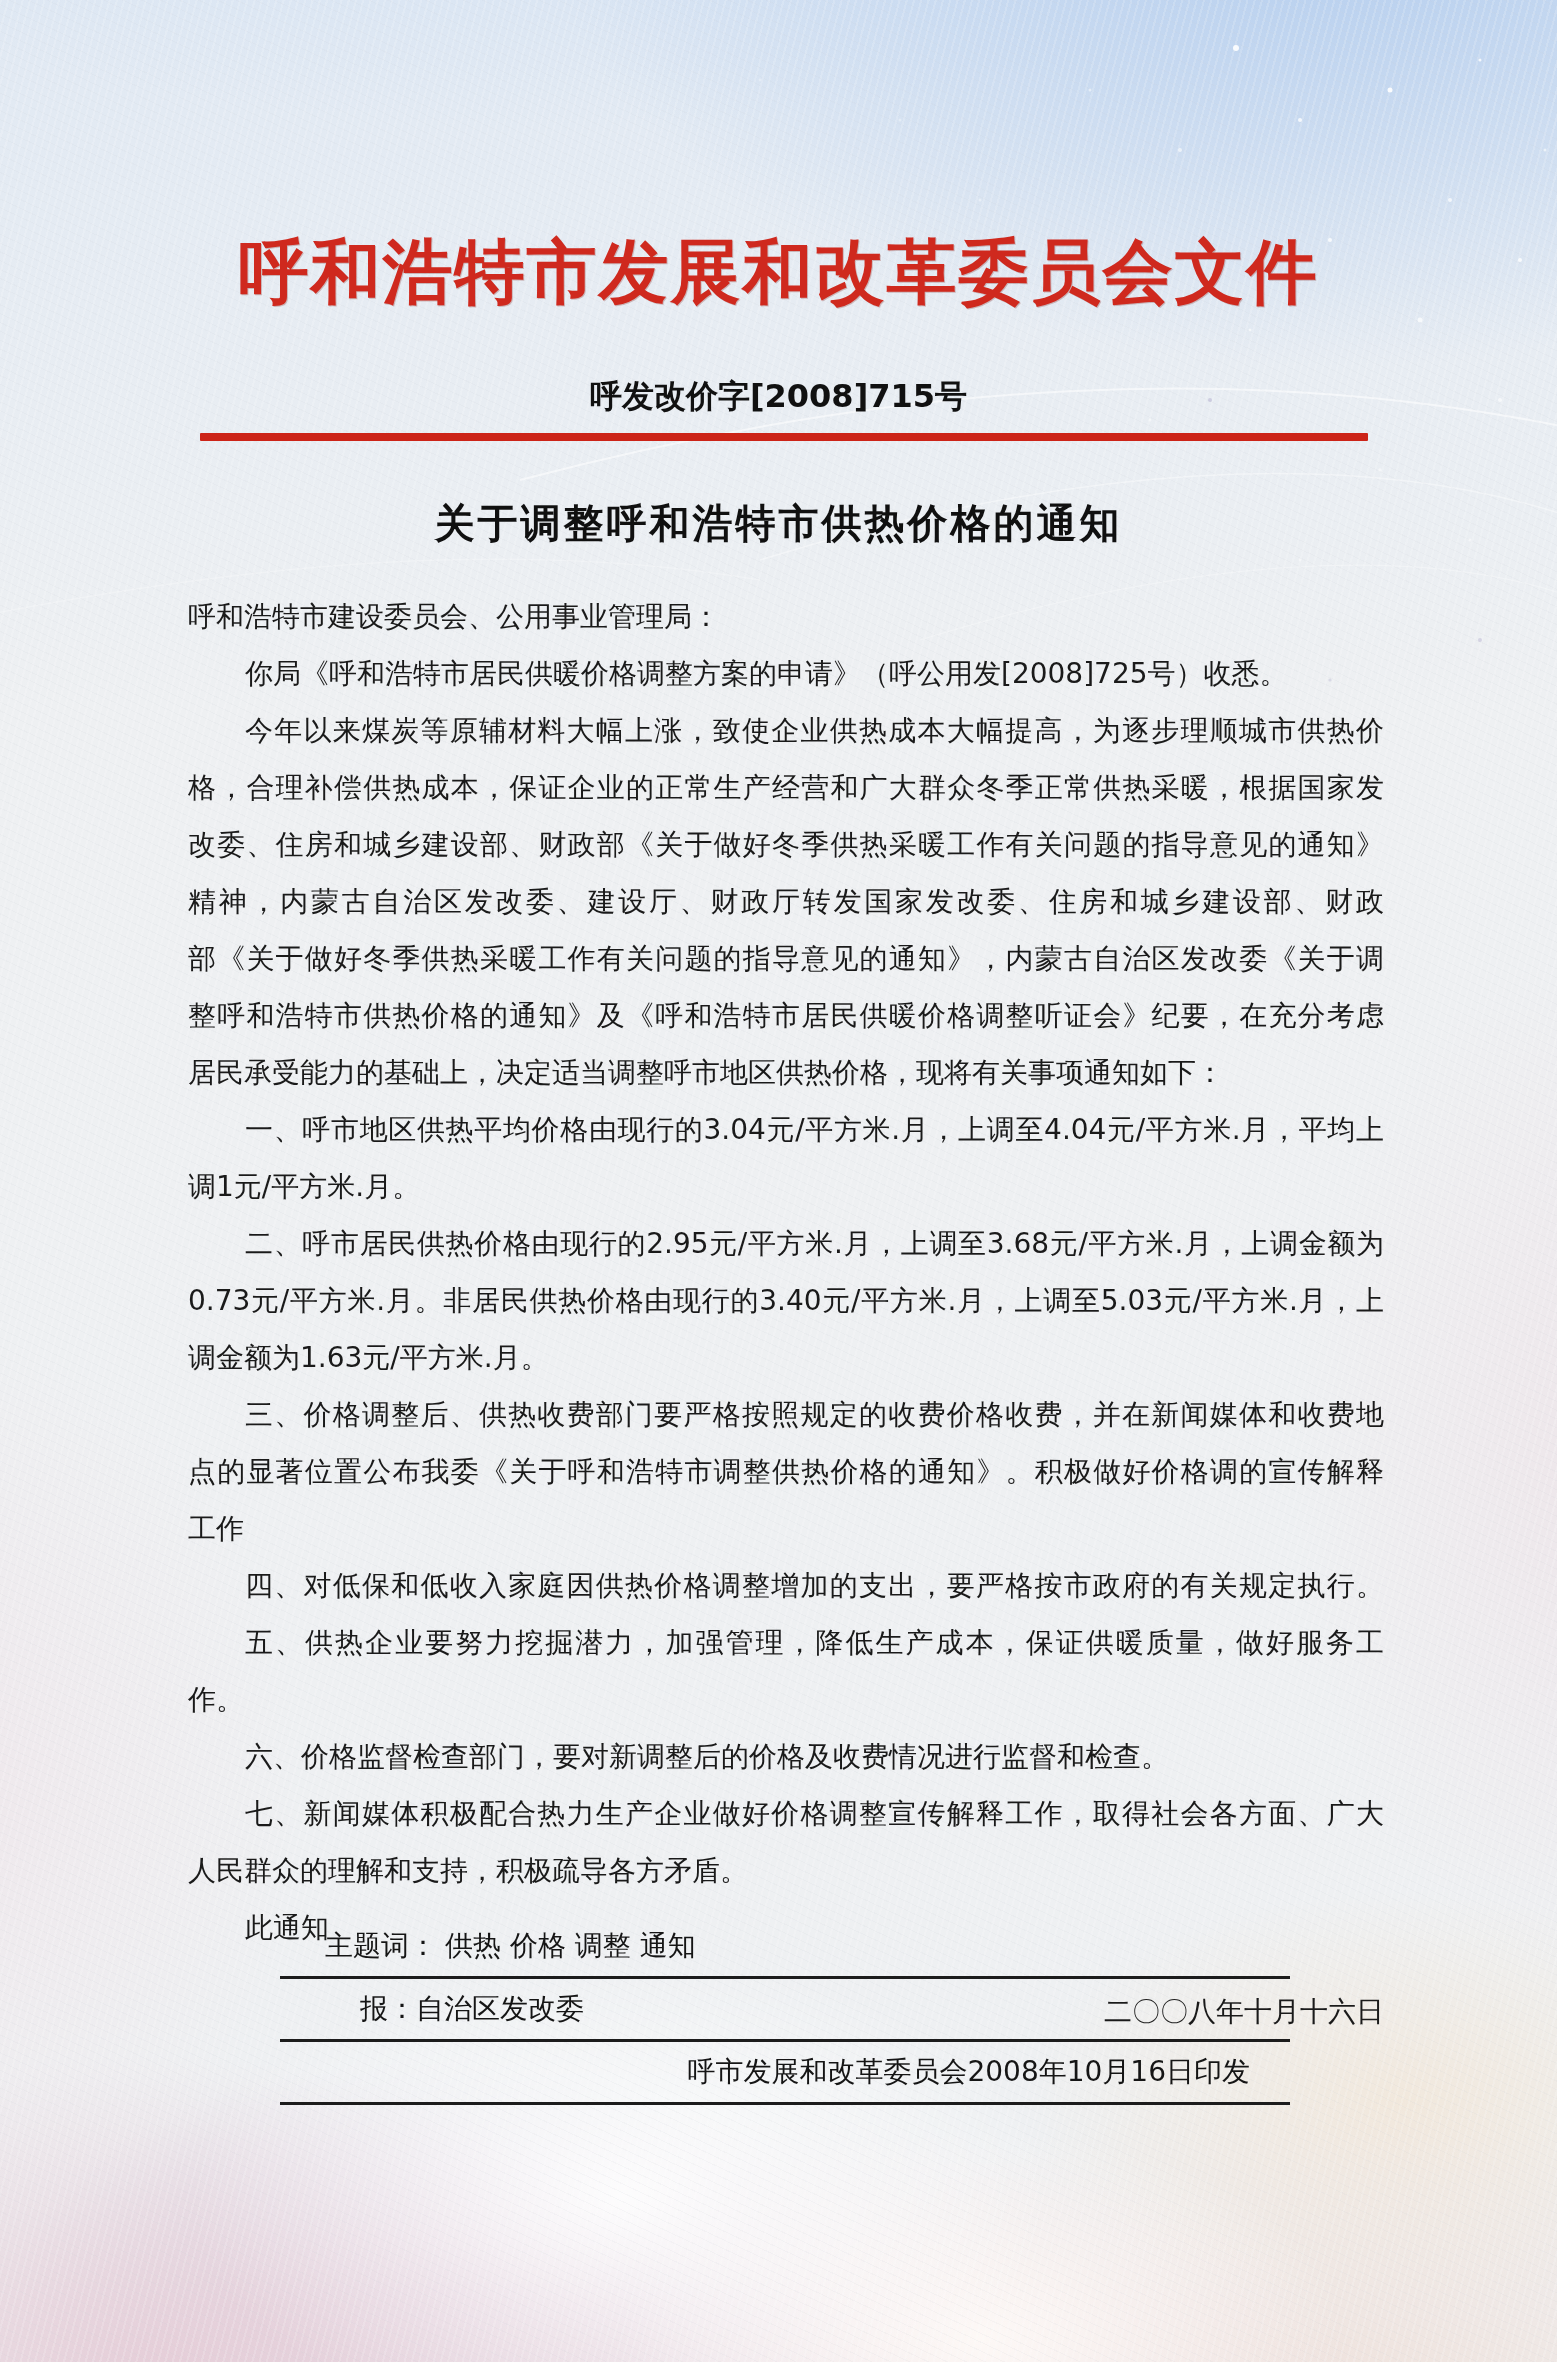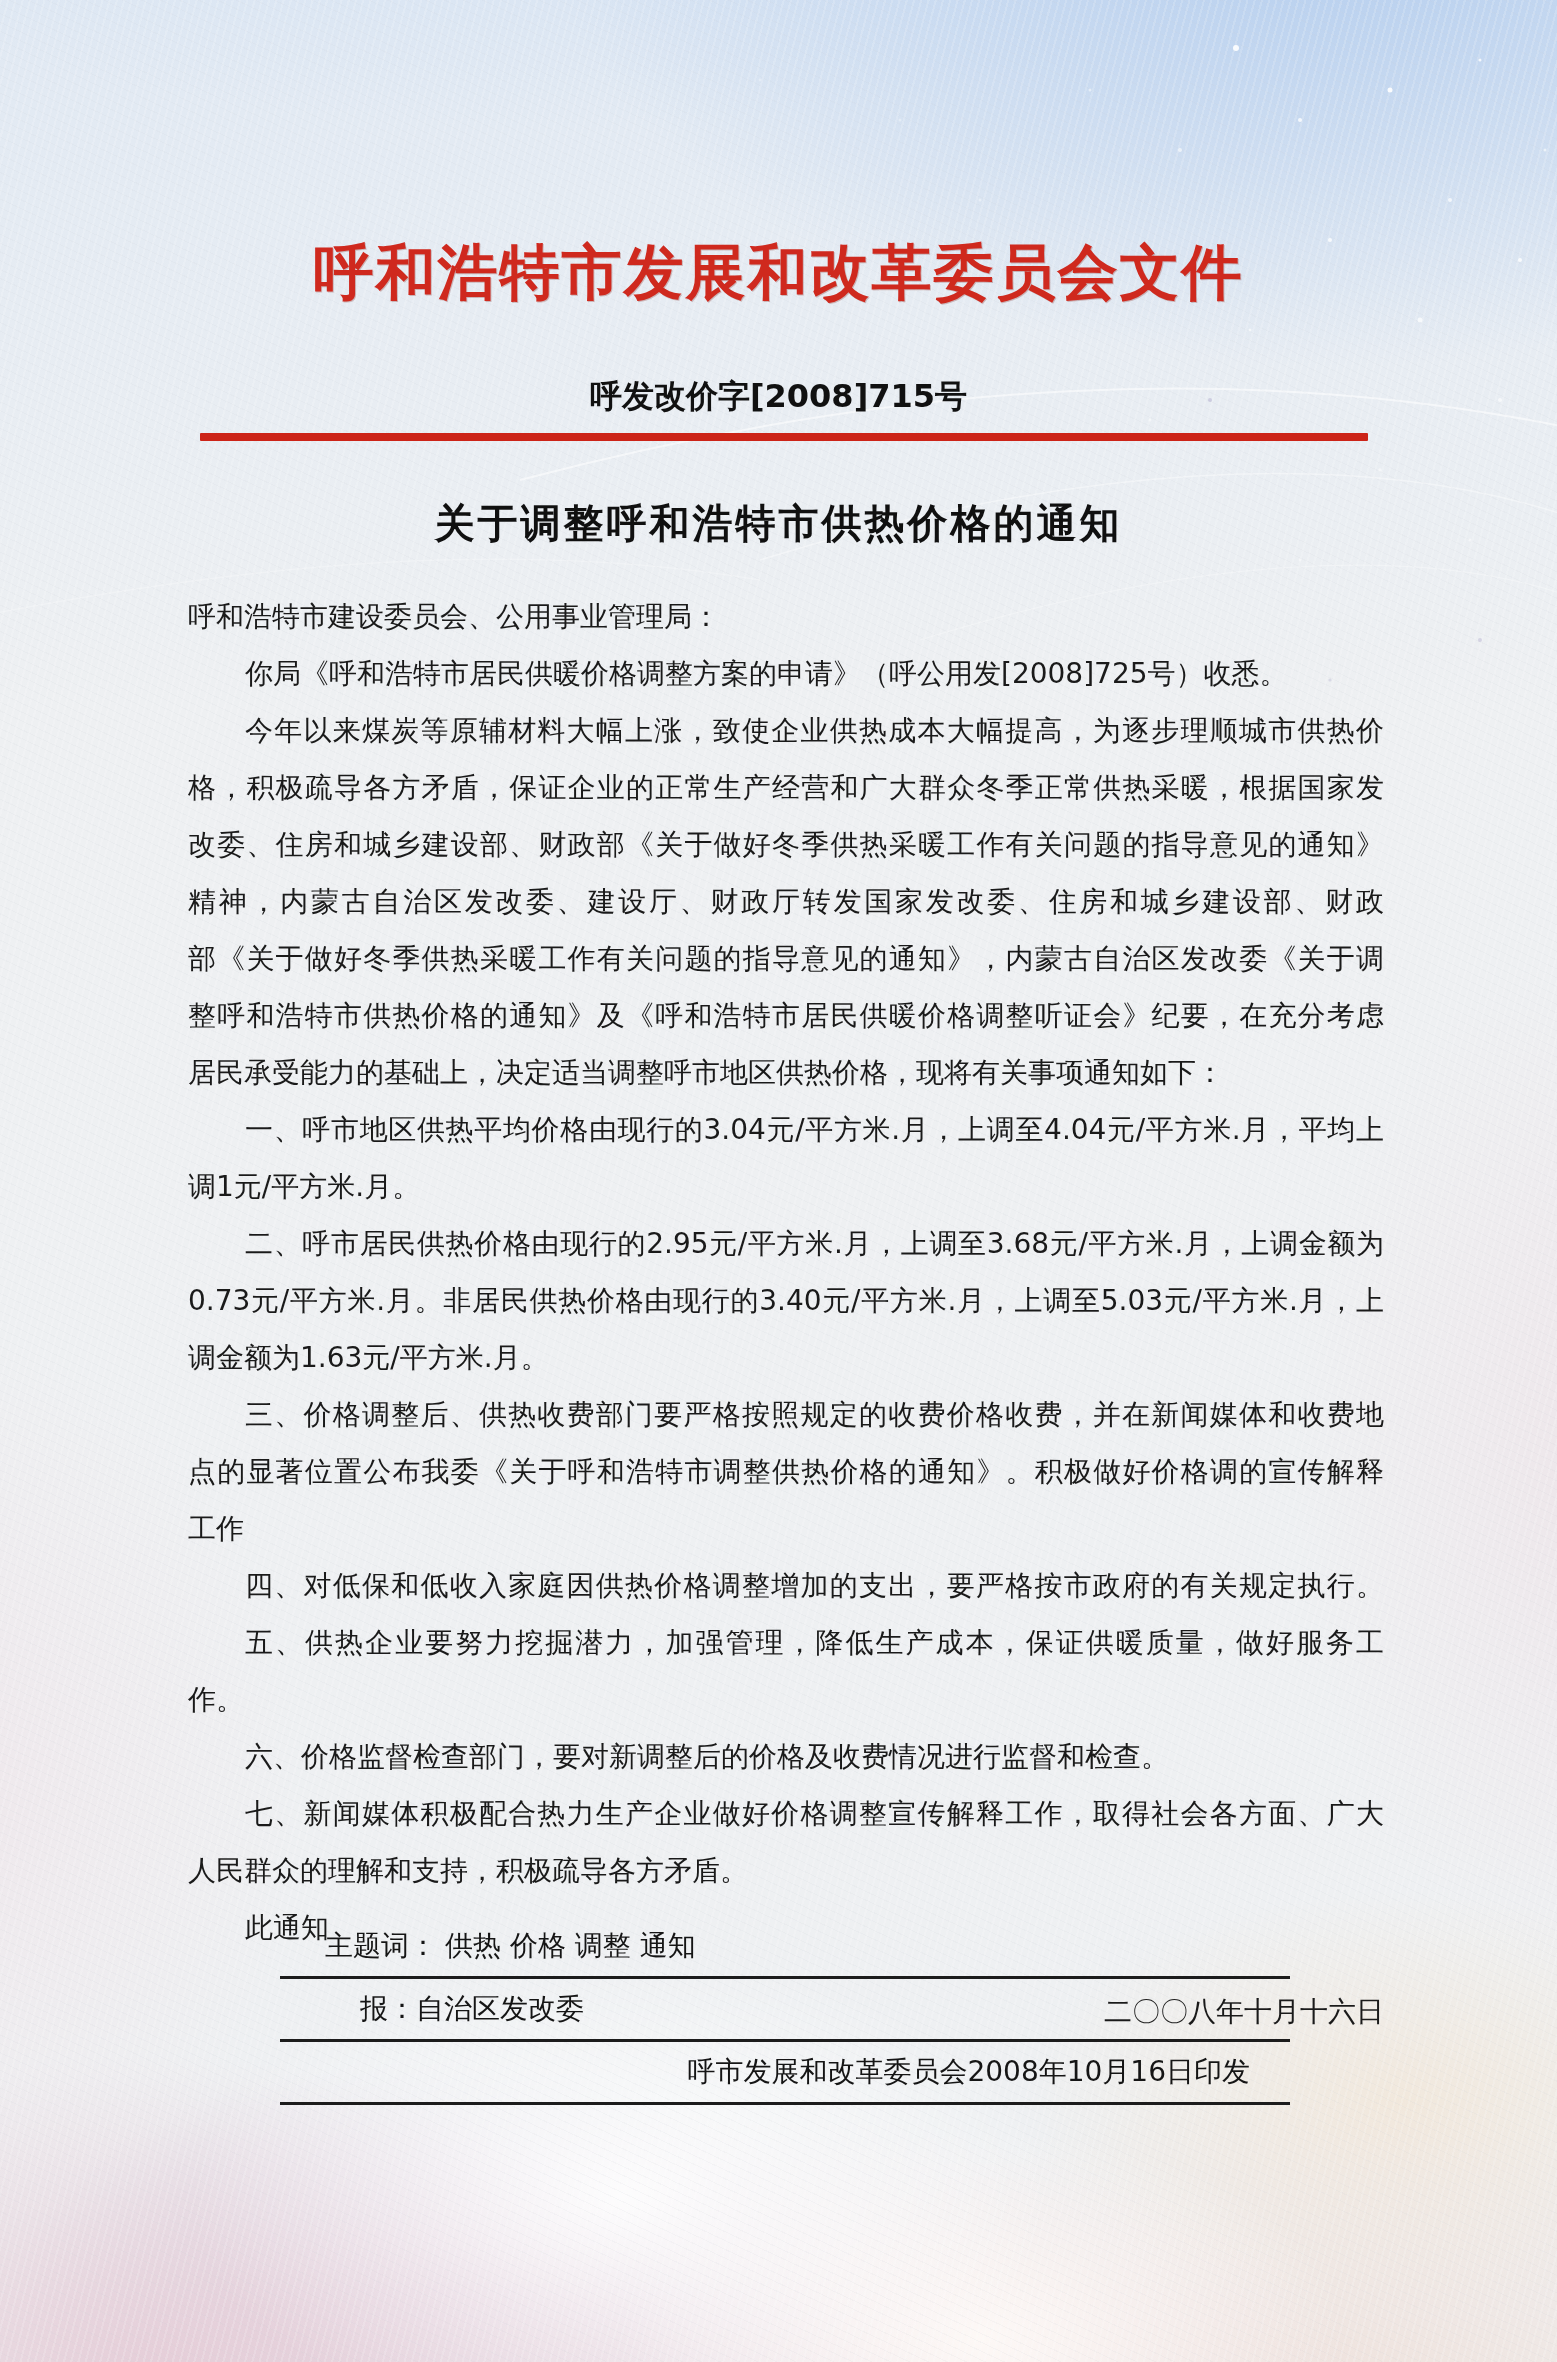--- a/index.html
+++ b/index.html
@@ -37,21 +37,21 @@
   }
 
   .deco { position: absolute; top: 0; left: 0; pointer-events: none; }
 
   .org-title {
     position: absolute;
     top: 218px; left: 0; right: 0;
     margin: 0;
     text-align: center;
     font-family: "DejaVu Serif", "Liberation Serif", serif;
-    font-size: 60px;
+    font-size: 70px;
     font-weight: 700;
     line-height: 108px;
     letter-spacing: 2px;
     color: var(--title_red, #cf291e);
     text-shadow: 1px 1px 0 rgba(120,20,10,.25);
   }
 
   .doc-number {
     position: absolute;
     top: 352px; left: 0; right: 0;
@@ -178,21 +178,21 @@
     <div class="doc-number">呼发改价字[2008]715号</div>
     <div class="red-rule"></div>
   </header>
 
   <h2 class="subject">关于调整呼和浩特市供热价格的通知</h2>
 
   <main class="body-block">
     <div class="bl">呼和浩特市建设委员会、公用事业管理局：</div>
     <div class="bl ind">你局《呼和浩特市居民供暖价格调整方案的申请》（呼公用发[2008]725号）收悉。</div>
     <div class="bl ind j">今年以来煤炭等原辅材料大幅上涨，致使企业供热成本大幅提高，为逐步理顺城市供热价</div>
-    <div class="bl j">格，积极疏导各方矛盾，保证企业的正常生产经营和广大群众冬季正常供热采暖，根据国家发</div>
+    <div class="bl j">格，合理补偿供热成本，保证企业的正常生产经营和广大群众冬季正常供热采暖，根据国家发</div>
     <div class="bl j">改委、住房和城乡建设部、财政部《关于做好冬季供热采暖工作有关问题的指导意见的通知》</div>
     <div class="bl j">精神，内蒙古自治区发改委、建设厅、财政厅转发国家发改委、住房和城乡建设部、财政</div>
     <div class="bl j">部《关于做好冬季供热采暖工作有关问题的指导意见的通知》，内蒙古自治区发改委《关于调</div>
     <div class="bl j">整呼和浩特市供热价格的通知》及《呼和浩特市居民供暖价格调整听证会》纪要，在充分考虑</div>
     <div class="bl">居民承受能力的基础上，决定适当调整呼市地区供热价格，现将有关事项通知如下：</div>
     <div class="bl ind j">一、呼市地区供热平均价格由现行的3.04元/平方米.月，上调至4.04元/平方米.月，平均上</div>
     <div class="bl">调1元/平方米.月。</div>
     <div class="bl ind j">二、呼市居民供热价格由现行的2.95元/平方米.月，上调至3.68元/平方米.月，上调金额为</div>
     <div class="bl j">0.73元/平方米.月。非居民供热价格由现行的3.40元/平方米.月，上调至5.03元/平方米.月，上</div>
     <div class="bl">调金额为1.63元/平方米.月。</div>

